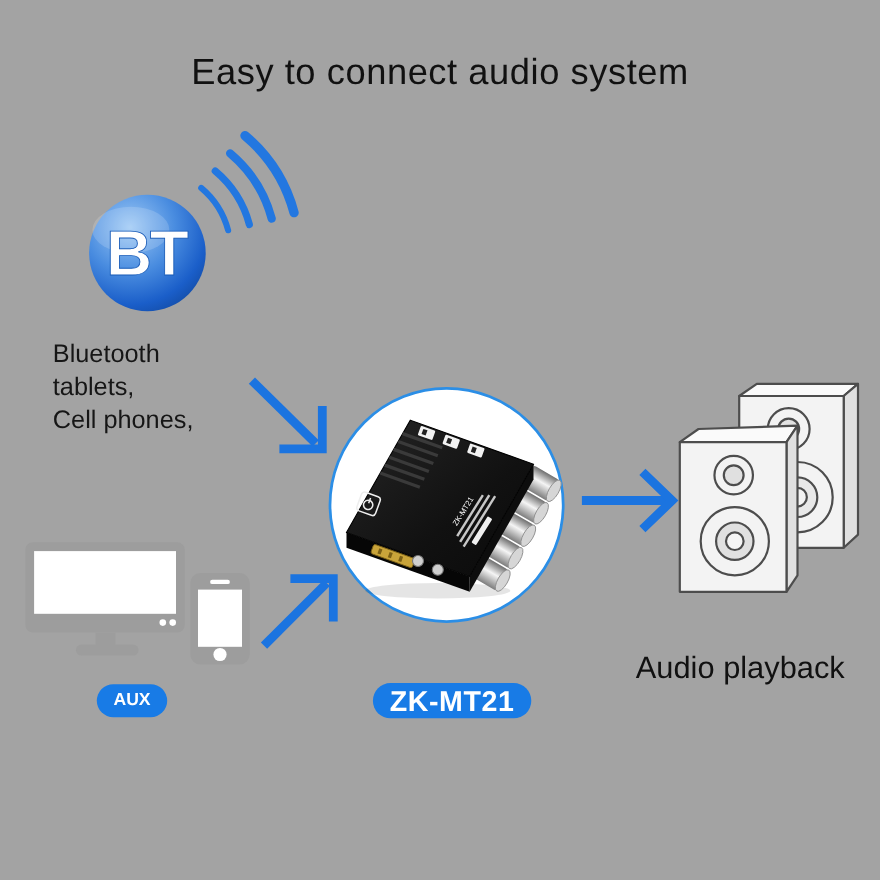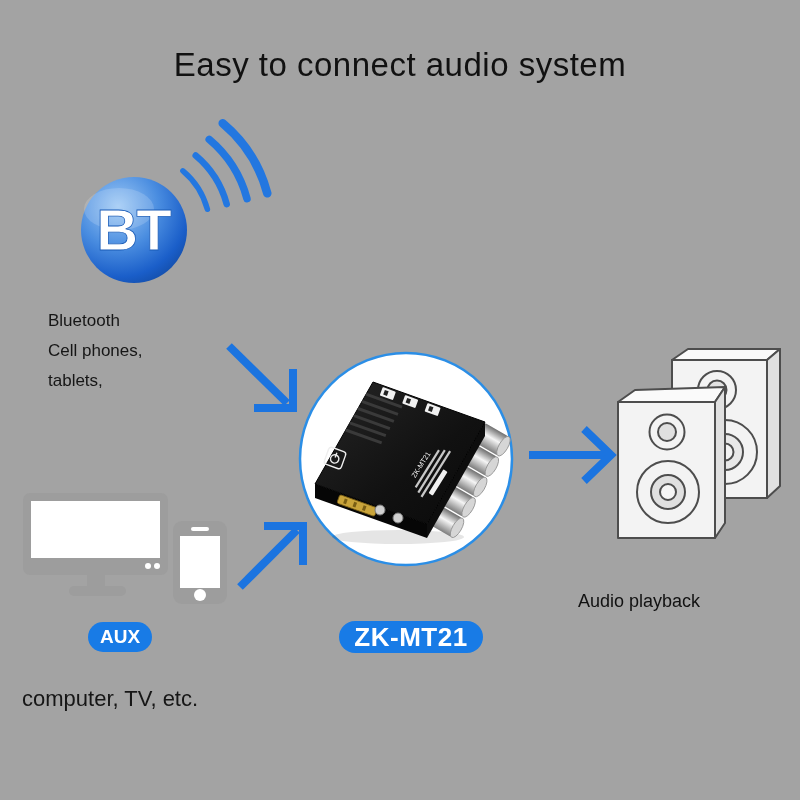--- a/index.html
+++ b/index.html
@@ -5,30 +5,30 @@
   html,body{margin:0;padding:0;background:#fff;}
   .stage{
     position:relative;width:800px;height:800px;background:#a3a3a3;overflow:hidden;
     font-family:"Liberation Sans", sans-serif;color:#1a1a1a;
   }
   .abs{position:absolute;}
   .page-title{
     top:46px;left:0;width:100%;text-align:center;
     font-size:33px;font-weight:400;letter-spacing:0.5px;color:#111;
   }
-  .desc{font-size:17px;line-height:30px;color:#161616;}
+  .desc{font-size:23px;line-height:30px;color:#161616;}
   .desc-bt{left:48px;top:306px;}
   .desc-aux{left:22px;top:684px;font-size:22px;}
   .pill{
     background:#187be6;color:#fff;font-weight:bold;text-align:center;
     border-radius:16px;
   }
-  .pill-aux{left:88px;top:622px;width:64px;height:30px;line-height:30px;font-size:19px;}
+  .pill-aux{left:88px;top:622px;width:64px;height:30px;line-height:30px;font-size:16px;}
   .pill-zk{left:339px;top:621px;width:144px;height:32px;line-height:32px;font-size:26px;letter-spacing:0.5px;}
-  .audio-playback{left:578px;top:591px;font-size:18px;color:#111;}
+  .audio-playback{left:578px;top:591px;font-size:28px;color:#111;}
   svg{display:block;}
 </style>
 </head>
 <body>
 
 <div class="stage">
 
   <div class="abs page-title">Easy to connect audio system</div>
 
   <svg class="abs" style="left:58px;top:118px;" width="222" height="196" viewBox="0 0 222 196">
@@ -46,22 +46,22 @@
       <path d="M151.2,21.4 A117,117 0 0 1 189,80.7" stroke-width="7.5"></path>
       <path d="M164.7,5.3 A138,138 0 0 1 209.3,75.3" stroke-width="8.5"></path>
     </g>
     <circle cx="76" cy="112" r="53" fill="url(#btg)"></circle>
     <ellipse cx="61" cy="91" rx="35" ry="21" fill="#ffffff" opacity="0.16"></ellipse>
     <text x="75" y="132" text-anchor="middle" font-size="58" font-weight="bold" fill="#ffffff" stroke="#1a5cb8" stroke-width="0.8" letter-spacing="-2">BT</text>
   </svg>
 
   <div class="abs desc desc-bt">
     <div>Bluetooth</div>
+    <div>tablets,</div>
     <div>Cell phones,</div>
-    <div>tablets,</div>
   </div>
 
   <svg class="abs" style="left:225px;top:340px;" width="80" height="80" viewBox="0 0 80 80">
     <g stroke="#1b74e0" stroke-width="8" fill="none">
       <line x1="4" y1="6" x2="62" y2="63"></line>
       <polyline points="29,68 68,68 68,29"></polyline>
     </g>
   </svg>
 
   <svg class="abs" style="left:235px;top:515px;" width="80" height="80" viewBox="0 0 80 80">
@@ -212,16 +212,15 @@
       <circle cx="59" cy="89" r="9" fill="#e0e0e0"></circle>
       <circle cx="60" cy="149" r="31" fill="#f3f3f3"></circle>
       <circle cx="60" cy="149" r="17" fill="#e0e0e0"></circle>
       <circle cx="60" cy="149" r="8" fill="#f5f5f5"></circle>
     </g>
   </svg>
 
   <div class="abs audio-playback">Audio playback</div>
 
   <div class="abs desc desc-aux">
-    <div>computer, TV, etc.</div>
   </div>
 
 </div>
 
 </body></html>

